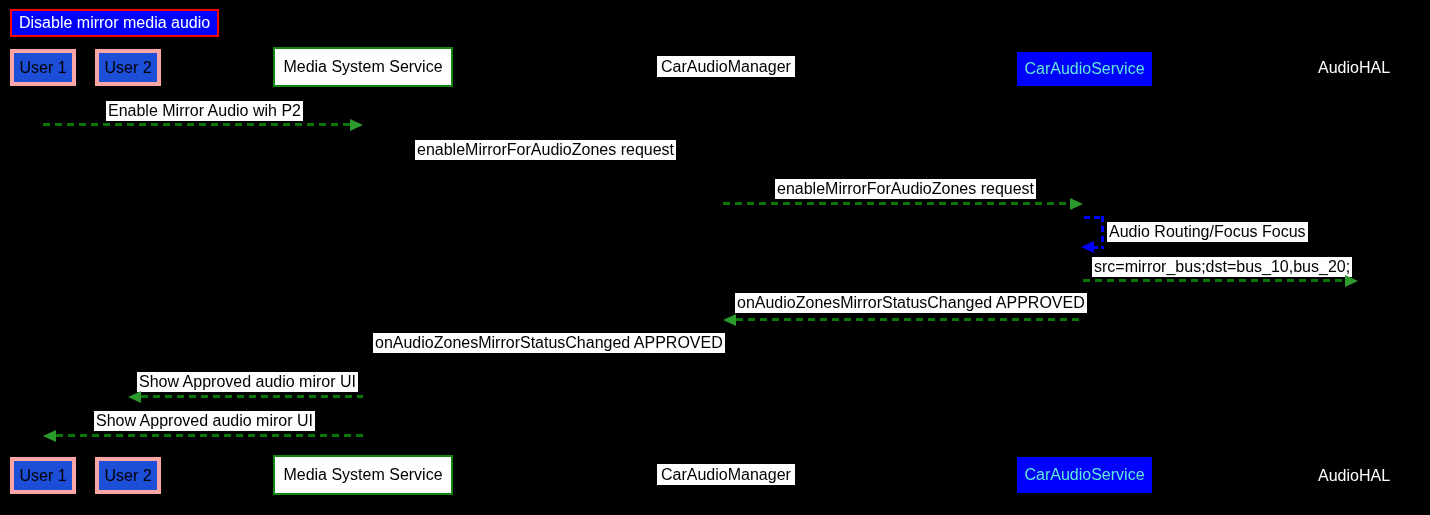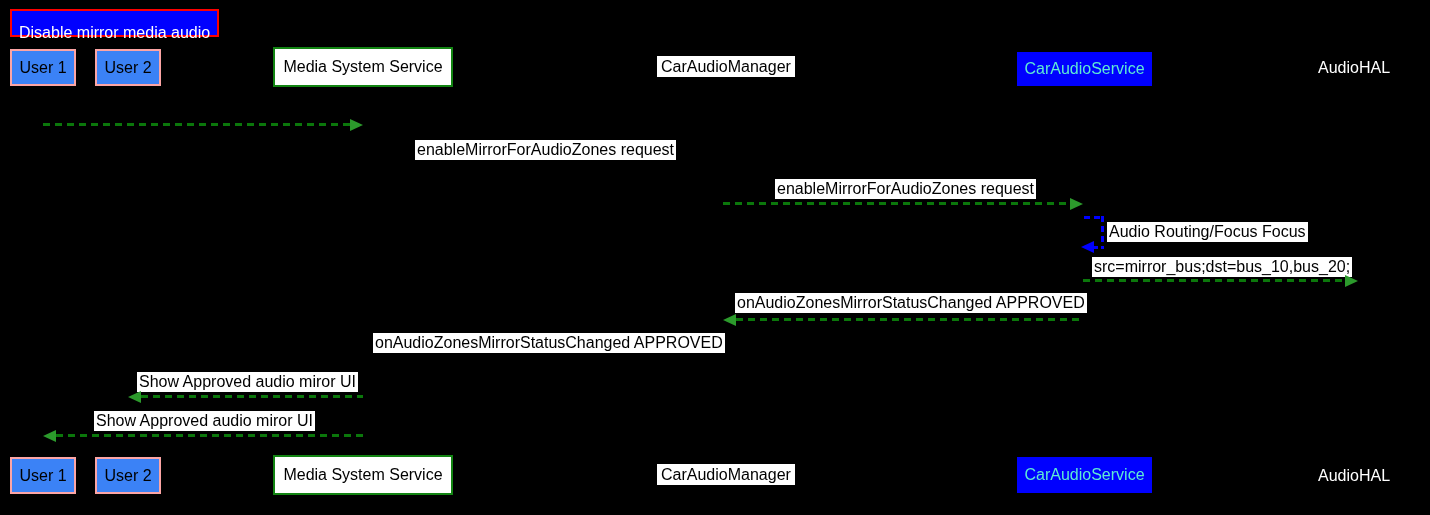--- a/index.html
+++ b/index.html
@@ -1,23 +1,23 @@
 <!DOCTYPE html>
 <html><head>
 <meta charset="utf-8">
 <style>
   html,body{margin:0;padding:0;background:#000;}
   body{width:1430px;height:515px;position:relative;overflow:hidden;
        font-family:"Liberation Sans",sans-serif;}
   .abs{position:absolute;box-sizing:border-box;}
   .title-box{background:#0000ff;border:2px solid #ff0000;color:#fff;
-             font-size:16px;line-height:24px;padding:10px 7px;white-space:nowrap;}
+             font-size:16px;line-height:24px;padding:0 7px;white-space:nowrap;}
   .actor{display:flex;align-items:center;justify-content:center;
          font-size:16px;white-space:nowrap;}
-  .red-box{background:#3b82f6;border:2px solid #fca5a5;color:#000;}
+  .red-box{background:#1d4ed8;border:4px solid #fca5a5;color:#000;}
   .green-box{background:#fff;border:2px solid #128412;color:#000;}
   .blue-box{background:#0000ff;color:#5eead4;}
   .white-label{background:#fff;color:#000;padding:1px 4px;font-size:16px;
                line-height:19px;white-space:nowrap;}
   .plain-label{color:#fff;font-size:16px;white-space:nowrap;}
   .msg-label{background:#fff;color:#000;font-size:16px;line-height:20px;
              padding:0 2px;white-space:nowrap;}
   .dash-h{height:3px;}
   .dash-h.green{background:repeating-linear-gradient(90deg,#0b770b 0 7px,transparent 7px 12px);}
   .dash-h.black{background:repeating-linear-gradient(90deg,#000 0 7px,transparent 7px 12px);}
@@ -37,20 +37,21 @@
 
   <div class="abs title-box" style="left:10px;top:9px;height:28px;">Disable mirror media audio</div>
 
   <div class="abs actor red-box" style="left:10px;top:49px;width:66px;height:37px;">User 1</div>
   <div class="abs actor red-box" style="left:95px;top:49px;width:66px;height:37px;">User 2</div>
   <div class="abs actor green-box" style="left:273px;top:47px;width:180px;height:40px;">Media System Service</div>
   <div class="abs white-label" style="left:657px;top:56px;">CarAudioManager</div>
   <div class="abs actor blue-box" style="left:1017px;top:52px;width:135px;height:34px;">CarAudioService</div>
   <div class="abs plain-label" style="left:1318px;top:59px;">AudioHAL</div>
 
+  <div class="abs msg-label" style="left:106px;top:101px;">Enable Mirror Audio wih P2</div>
   <div class="abs dash-h green" style="left:43px;top:123px;width:307px;"></div>
   <div class="abs head right" style="left:350px;top:119px;"></div>
 
   <div class="abs msg-label" style="left:415px;top:140px;">enableMirrorForAudioZones request</div>
   <div class="abs dash-h black" style="left:363px;top:162px;width:347px;"></div>
   <div class="abs head right black" style="left:710px;top:158px;"></div>
 
   <div class="abs msg-label" style="left:775px;top:179px;">enableMirrorForAudioZones request</div>
   <div class="abs dash-h green" style="left:723px;top:202px;width:347px;"></div>
   <div class="abs head right" style="left:1070px;top:198px;"></div>

